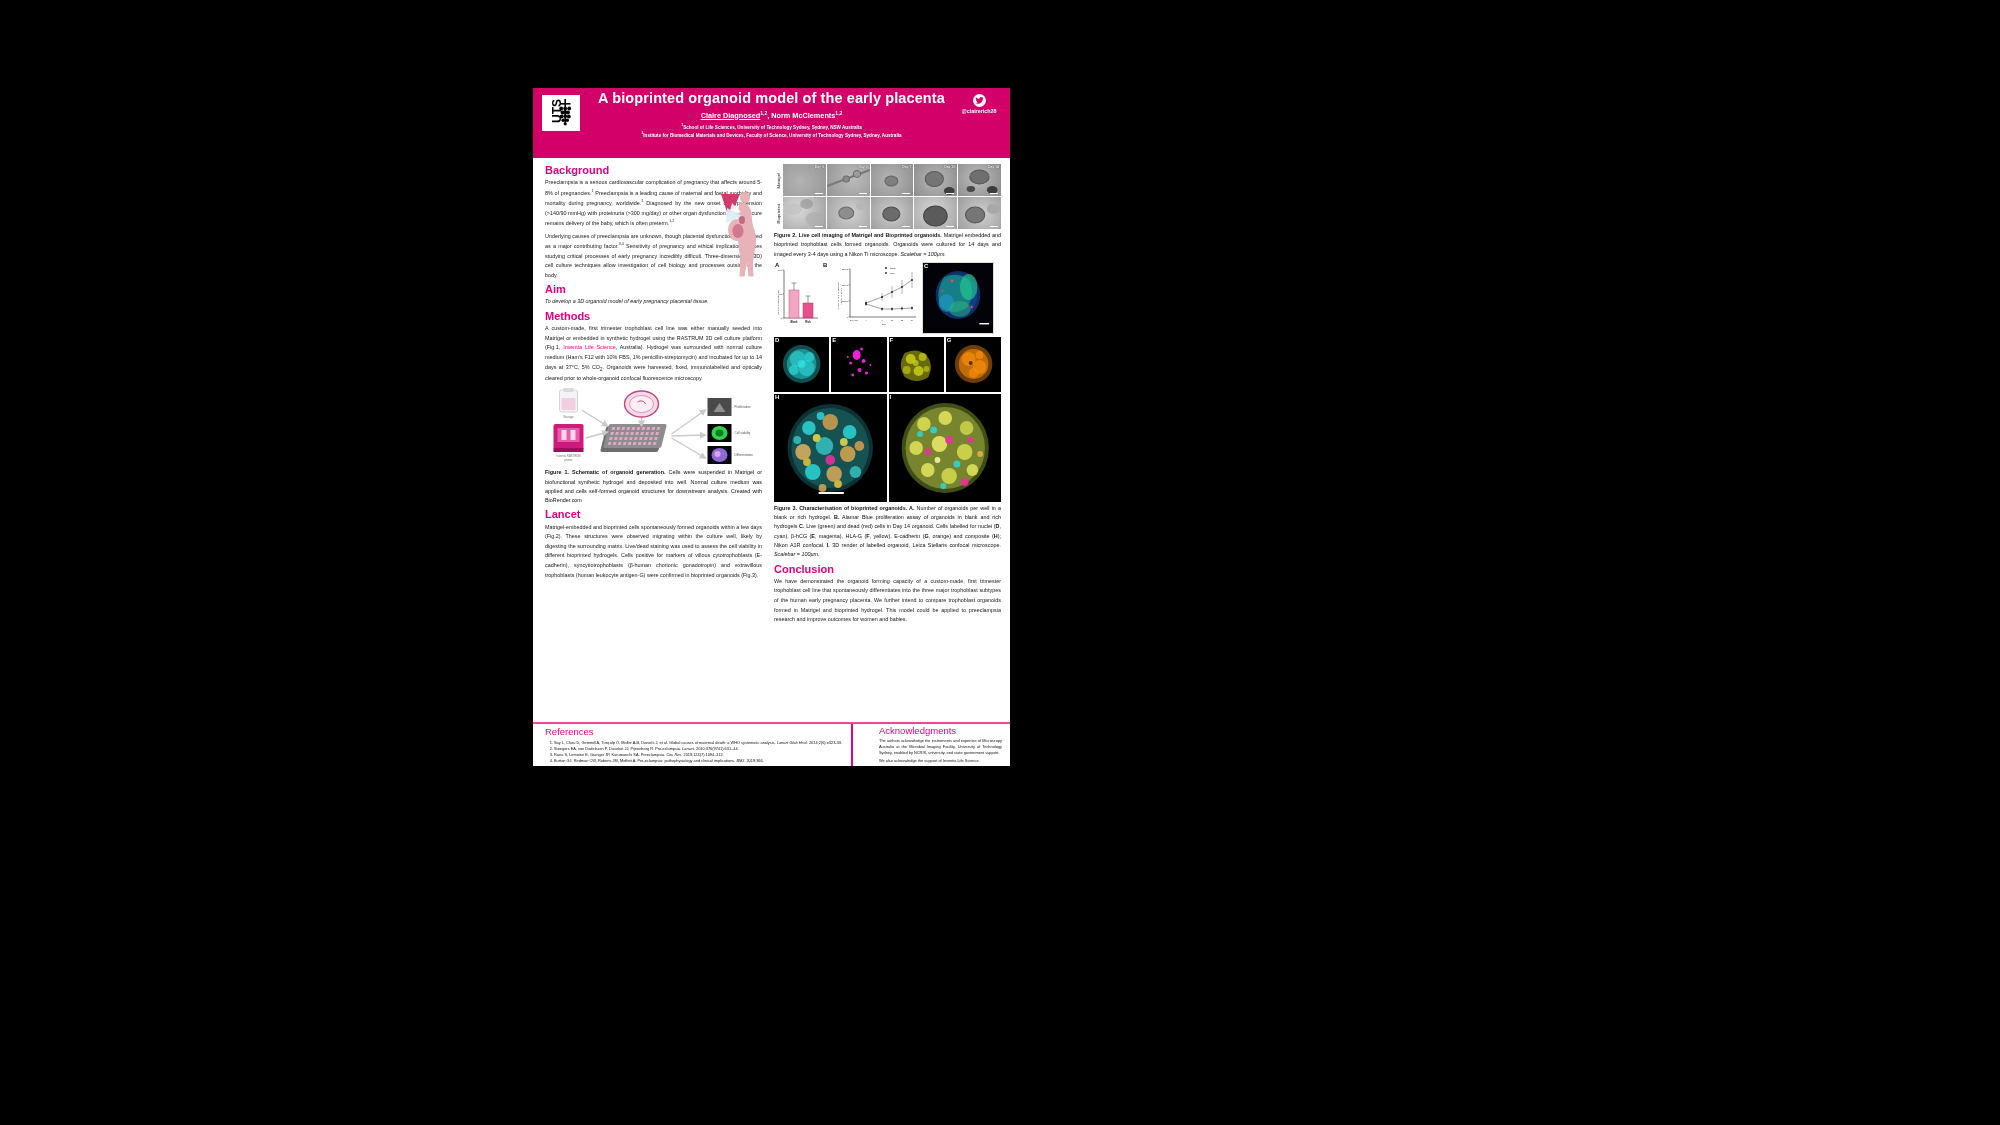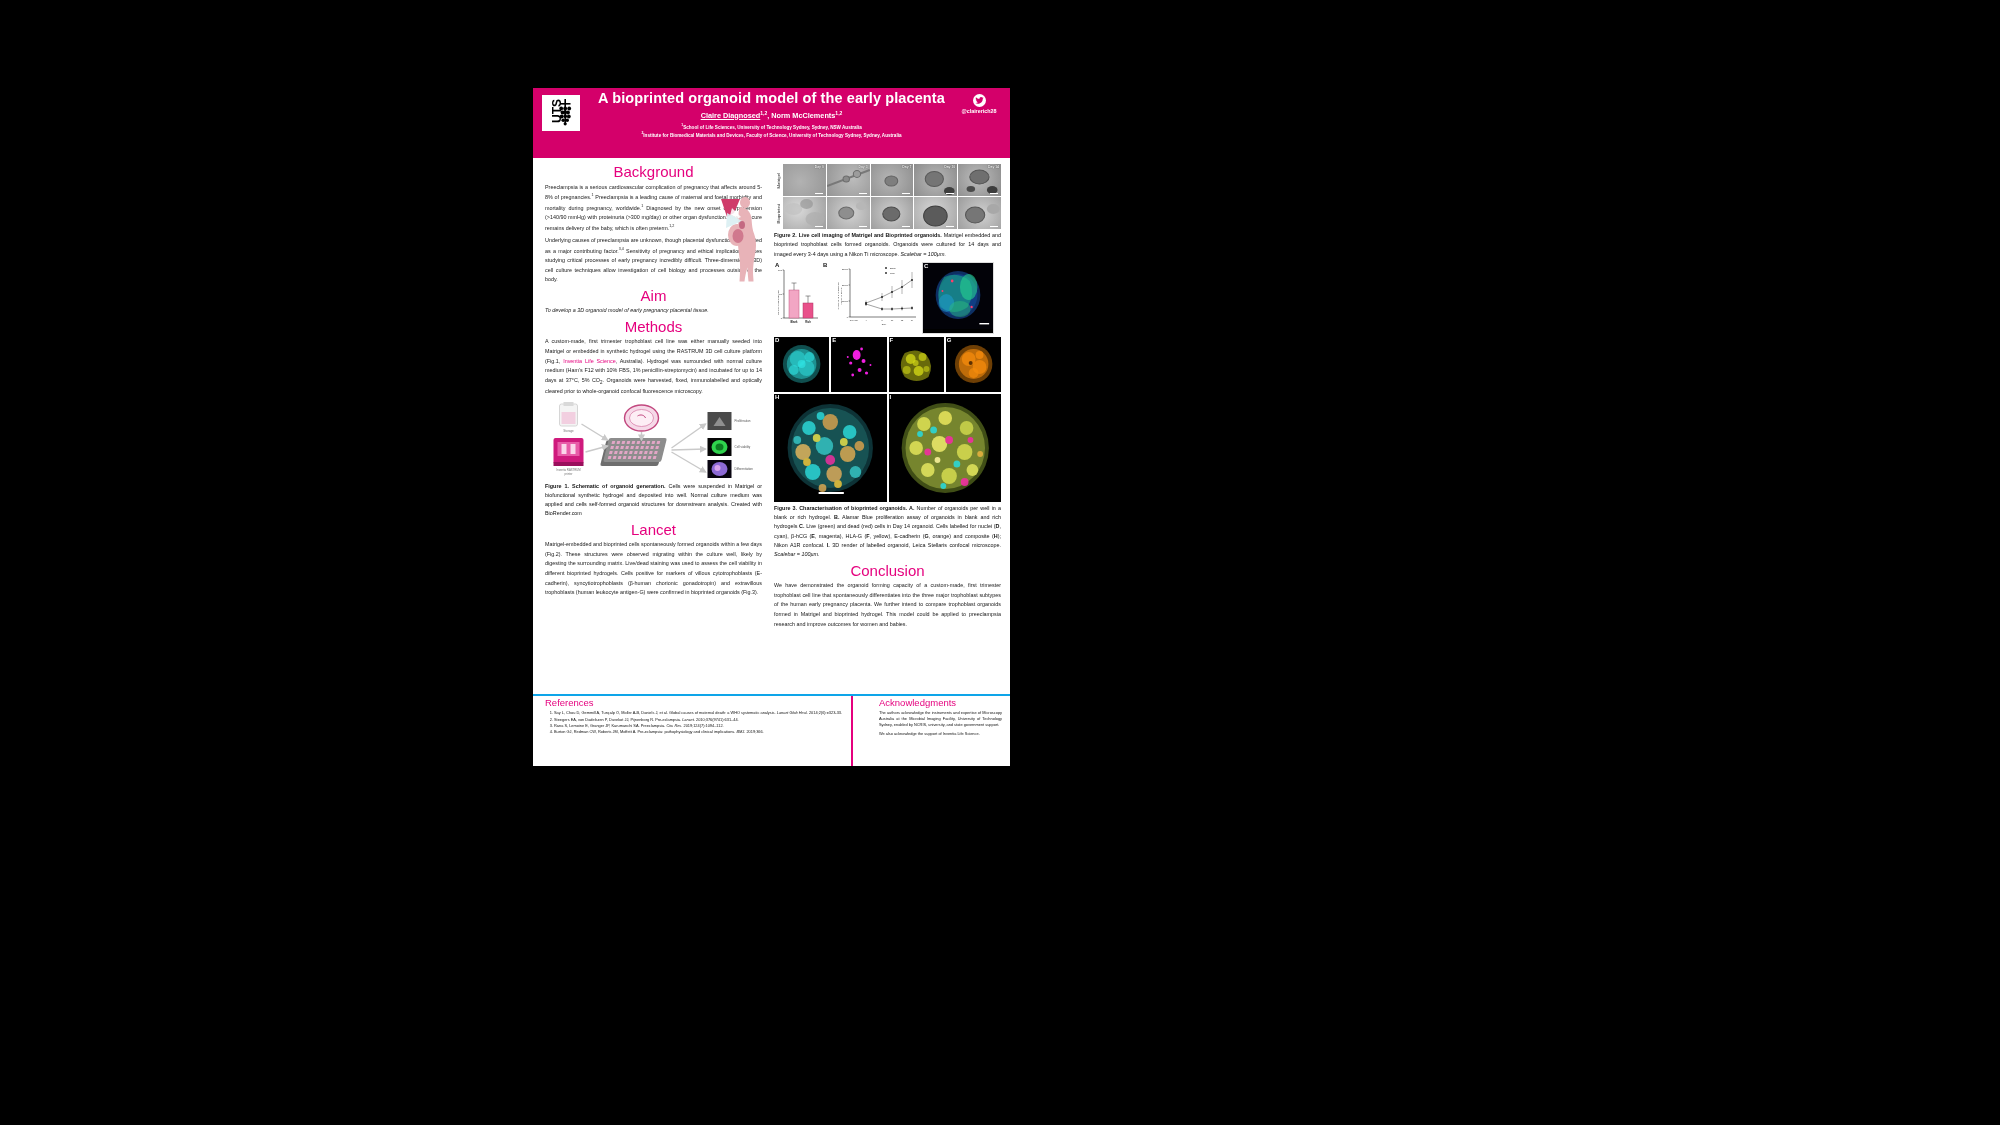--- a/index.html
+++ b/index.html
@@ -47,21 +47,21 @@
     display:flex;align-items:center;justify-content:center;
   }
   .tw-handle{color:#fff;font-size:5.4px;font-weight:bold;display:block;}
 
   
   .body{position:relative;display:flex;padding:3px 0 0 0;height:545px;}
   .col-left{width:238px;padding:2px 9px 0 12px;box-sizing:border-box;}
   .col-right{width:239px;padding:2px 9px 0 3px;box-sizing:border-box;}
 
   h2.sec{
-    color:#e5007e;font-size:15px;font-weight:normal;margin:1px 0 2px 0;line-height:1.1;text-align:center;
+    color:#e5007e;font-size:11px;font-weight:bold;margin:1px 0 2px 0;line-height:1.1;
   }
   p.txt{
     font-size:5.4px;line-height:1.78;text-align:justify;margin:0 0 3px 0;color:#1a1a1a;
     hyphens:none;
   }
   p.txt sup{font-size:3.7px;}
   .pink{color:#e5007e;}
   .ital{font-style:italic;}
   .cap{
     font-size:5.4px;line-height:1.72;text-align:justify;margin:2px 0 3px 0;color:#111;
@@ -103,22 +103,22 @@
   .plab.light{color:#fff;}
 
   .fig3-mid{display:grid;grid-template-columns:repeat(4,1fr);gap:2px;margin-top:3px;}
   .mini{position:relative;height:55px;background:#000;overflow:hidden;}
 
   .fig3-bot{display:grid;grid-template-columns:1fr 1fr;gap:2px;margin-top:2px;}
   .big{position:relative;height:108px;background:#000;overflow:hidden;}
 
   
   .footer{
-    position:absolute;left:0;bottom:0;width:100%;height:72px;
-    border-top:2px solid #0ea5e9;background:#fff;display:flex;box-sizing:border-box;
+    position:absolute;left:0;bottom:0;width:100%;height:44px;
+    border-top:2px solid #ec4899;background:#fff;display:flex;box-sizing:border-box;align-items:center;
   }
   .foot-left{width:318px;padding:2px 6px 0 12px;box-sizing:border-box;}
   .foot-right{flex:1;padding:2px 8px 0 26px;box-sizing:border-box;border-left:2px solid #e5007e;}
   h3.sec-sm{color:#e5007e;font-size:9.5px;font-weight:normal;margin:0 0 2px 0;line-height:1.1;}
   ol.refs{margin:0;padding-left:9px;}
   ol.refs li{font-size:3.9px;line-height:1.45;color:#111;margin-bottom:.5px;}
   ol.refs li i{font-style:italic;}
   p.ack{font-size:3.9px;line-height:1.5;color:#111;margin:0 0 2.5px 0;text-align:justify;}
 </style>
 </head>

